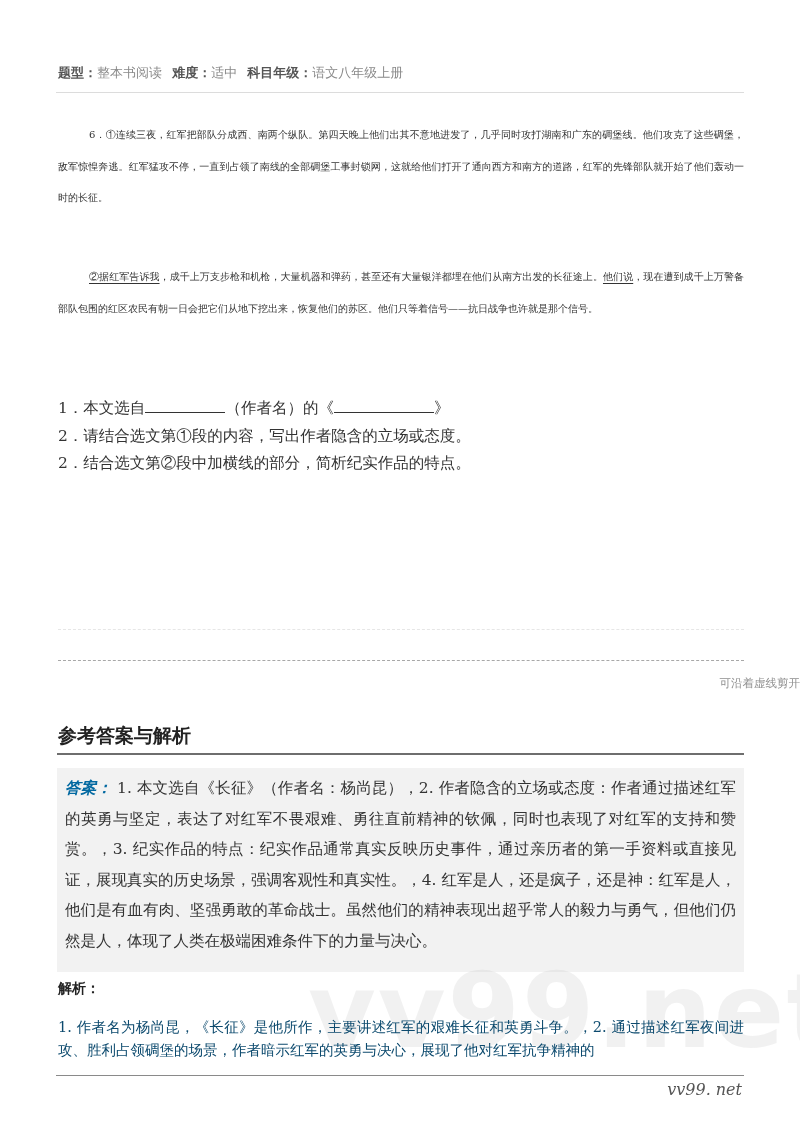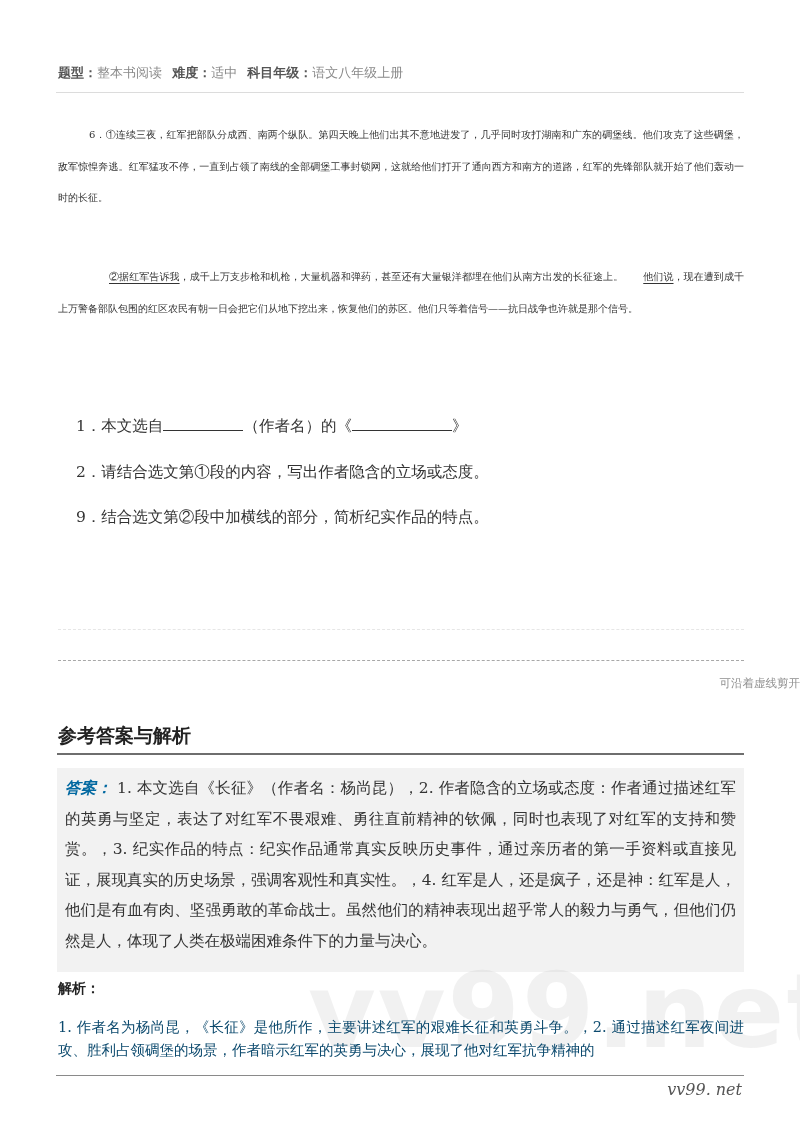--- a/index.html
+++ b/index.html
@@ -53,31 +53,31 @@
       left: 58px;
       width: 686px;
       font-size: 10px;
       line-height: 31.5px;
       color: #333333;
       text-indent: 31px;
       text-align: justify;
     }
     .p1 { top: 119px; }
     .p2 { top: 261px; }
-    .ul { text-decoration: underline; text-underline-offset: 3px; margin-left: 20px; }
+    .ul { text-decoration: underline; text-underline-offset: 3px; }
     .questions {
       position: absolute;
       left: 58px;
       top: 395px;
       width: 686px;
       font-size: 15.5px;
       line-height: 27.5px;
       color: #333333;
     }
-    .q { margin: 18px; text-align: justify; }
+    .q { margin: 0; text-align: justify; }
     .q4 { margin-top: 0; }
     .blank {
       display: inline-block;
       border-bottom: 1px solid #333;
       height: 16px;
       vertical-align: baseline;
     }
     .blank.b1 { width: 80px; }
     .blank.b2 { width: 100px; }
     
@@ -205,21 +205,21 @@
   </div>
   <div class="header-rule"></div>
 
   <div class="para p1">6．①连续三夜，红军把部队分成西、南两个纵队。第四天晚上他们出其不意地进发了，几乎同时攻打湖南和广东的碉堡线。他们攻克了这些碉堡，敌军惊惶奔逃。红军猛攻不停，一直到占领了南线的全部碉堡工事封锁网，这就给他们打开了通向西方和南方的道路，红军的先锋部队就开始了他们轰动一时的长征。</div>
 
   <div class="para p2"><span class="ul">②据红军告诉我</span><span>，成千上万支步枪和机枪，大量机器和弹药，甚至还有大量银洋都埋在他们从南方出发的长征途上。</span><span class="ul">他们说</span><span>，现在遭到成千上万警备部队包围的红区农民有朝一日会把它们从地下挖出来，恢复他们的苏区。他们只等着信号——抗日战争也许就是那个信号。</span></div>
 
   <div class="questions">
     <p class="q"><span>1．本文选自</span><span class="blank b1"></span><span>（作者名）的《</span><span class="blank b2"></span><span>》</span></p>
     <p class="q">2．请结合选文第①段的内容，写出作者隐含的立场或态度。</p>
-    <p class="q">9．结合选文第②段中加横线的部分，简析纪实作品的特点。</p>
+    <p class="q">2．结合选文第②段中加横线的部分，简析纪实作品的特点。</p>
   </div>
 
   <div class="dash d1"></div>
   <div class="dash d2"></div>
   <div class="cut-note">可沿着虚线剪开</div>
 
   <div class="ans-title">参考答案与解析</div>
   <div class="ans-rule"></div>
 
   <div class="ans-box">

